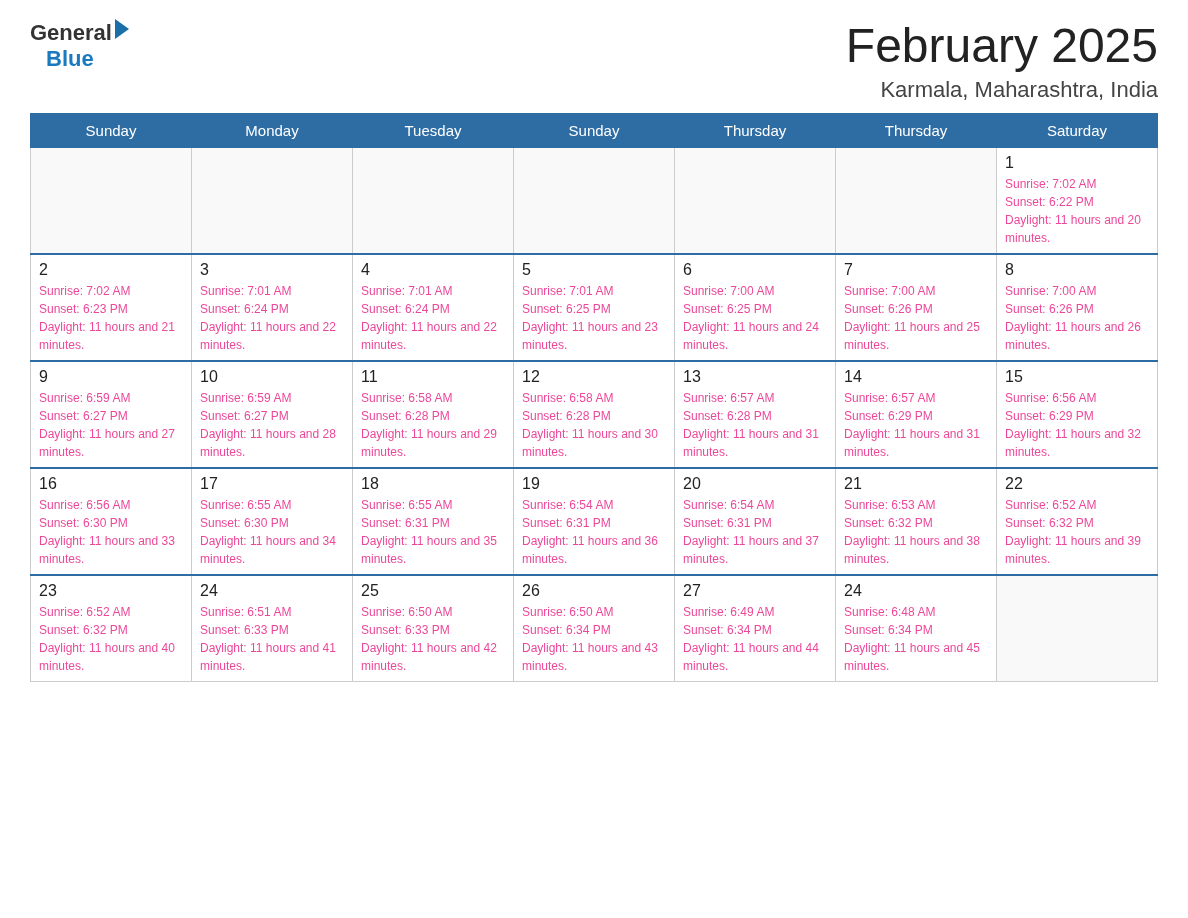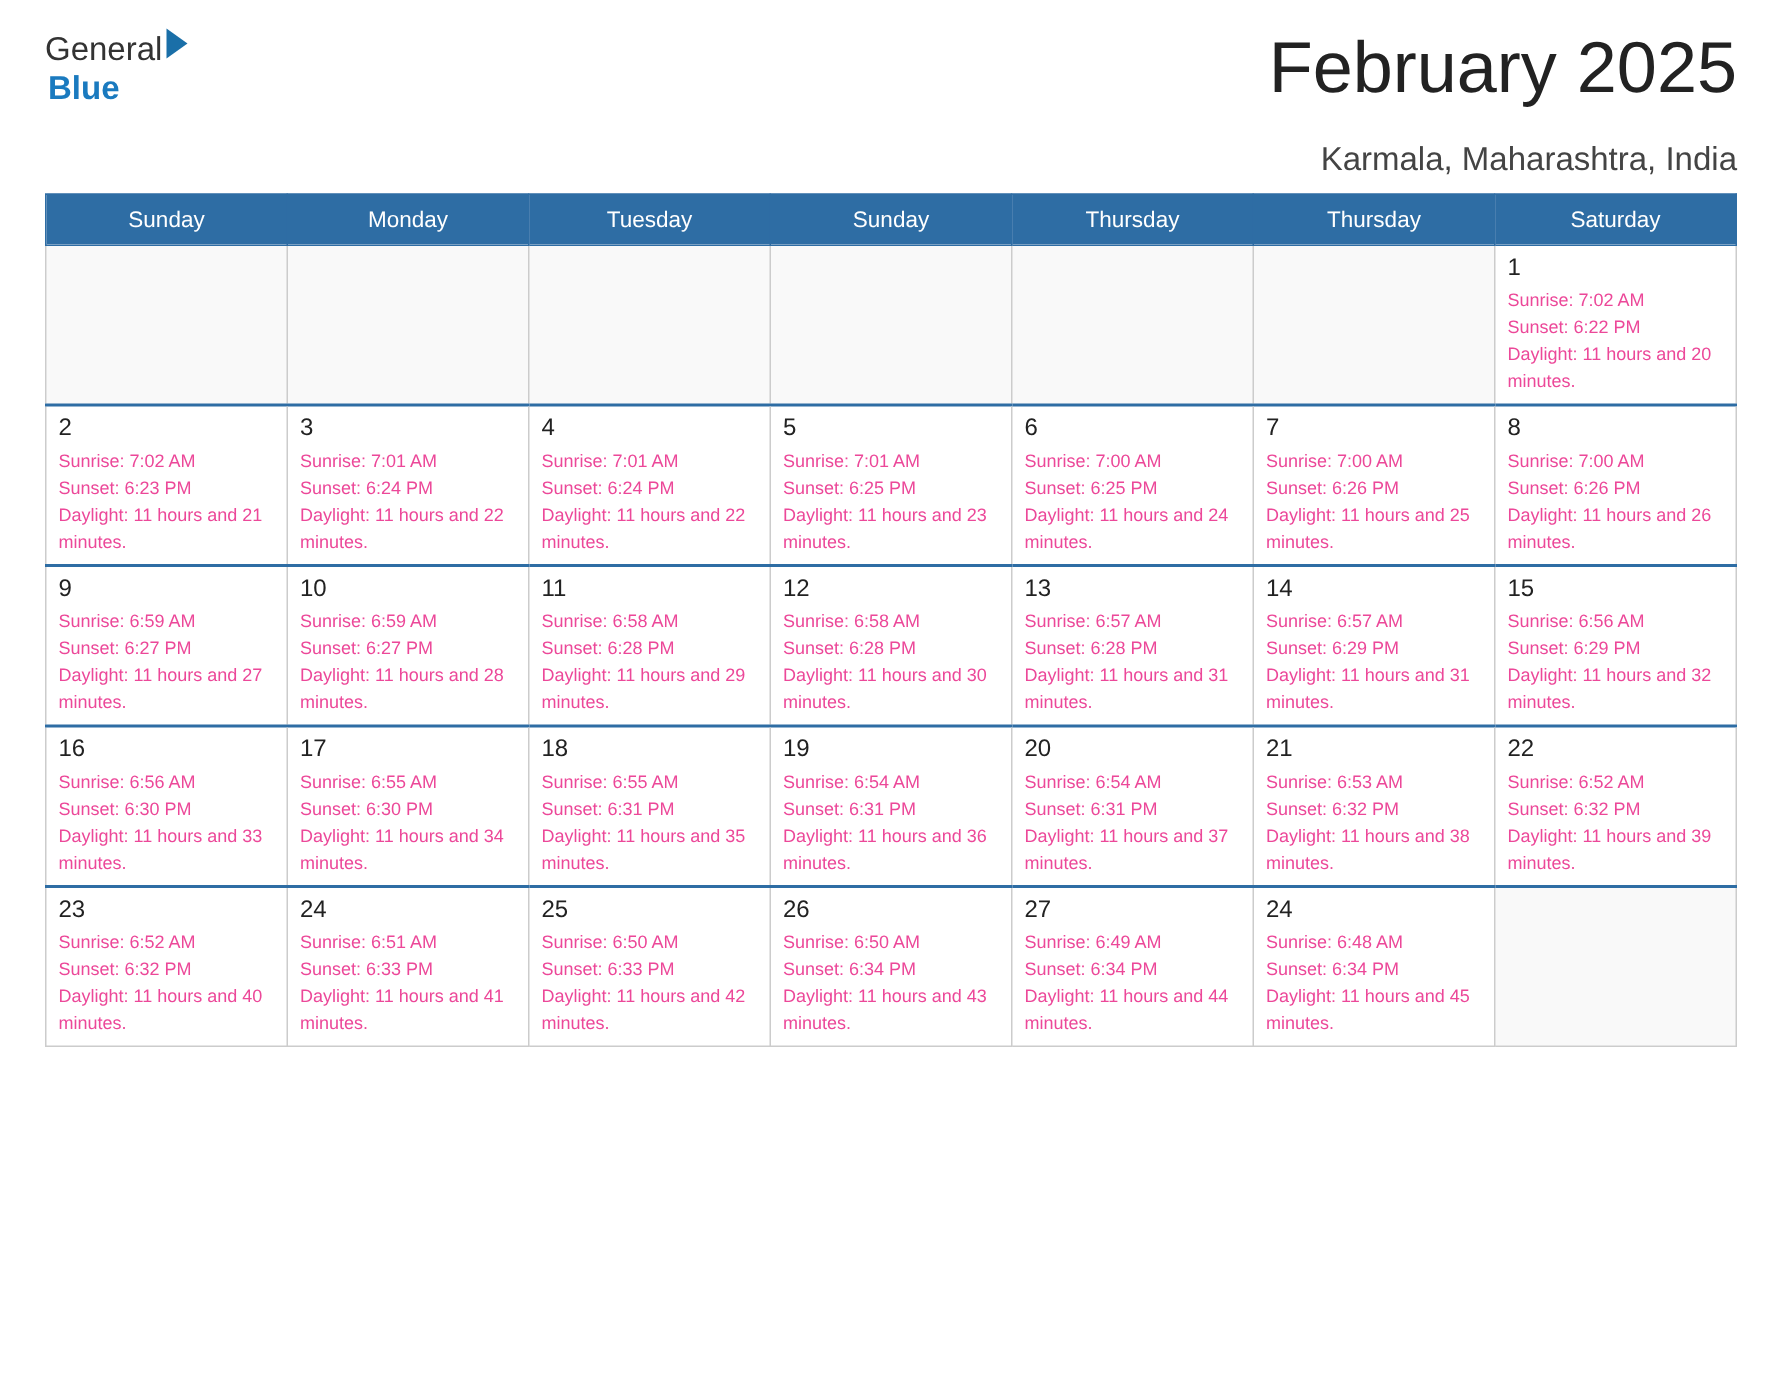--- a/index.html
+++ b/index.html
@@ -11,21 +11,21 @@
       min-height: 918px;
     }
     .header {
       display: flex;
       justify-content: space-between;
       align-items: flex-start;
       margin-bottom: 10px;
     }
     .logo-text-general {
       font-size: 22px;
-      font-weight: normal;
+      font-weight: bold;
       color: #333;
     }
     .logo-arrow {
       width: 0;
       height: 0;
       border-left: 14px solid #1a6fa8;
       border-top: 10px solid transparent;
       border-bottom: 10px solid transparent;
       margin-left: 3px;
       margin-top: -8px;
@@ -35,35 +35,35 @@
       flex-direction: column;
     }
     .logo-line1 {
       display: flex;
       align-items: center;
     }
     .logo-line2 {
       font-size: 22px;
       font-weight: bold;
       color: #1a7abf;
-      margin-left: 2px;
+      margin-left: 16px;
     }
     .title-block {
       text-align: right;
     }
     .calendar-title {
       font-size: 48px;
       font-weight: normal;
       color: #222;
       line-height: 1.1;
     }
     .calendar-subtitle {
       font-size: 22px;
       color: #444;
-      margin-top: 20px;
+      margin-top: 4px;
     }
     .calendar {
       width: 100%;
       border-collapse: collapse;
       margin-top: 8px;
     }
     .calendar th {
       background-color: #2e6da4;
       color: #fff;
       font-size: 15px;

